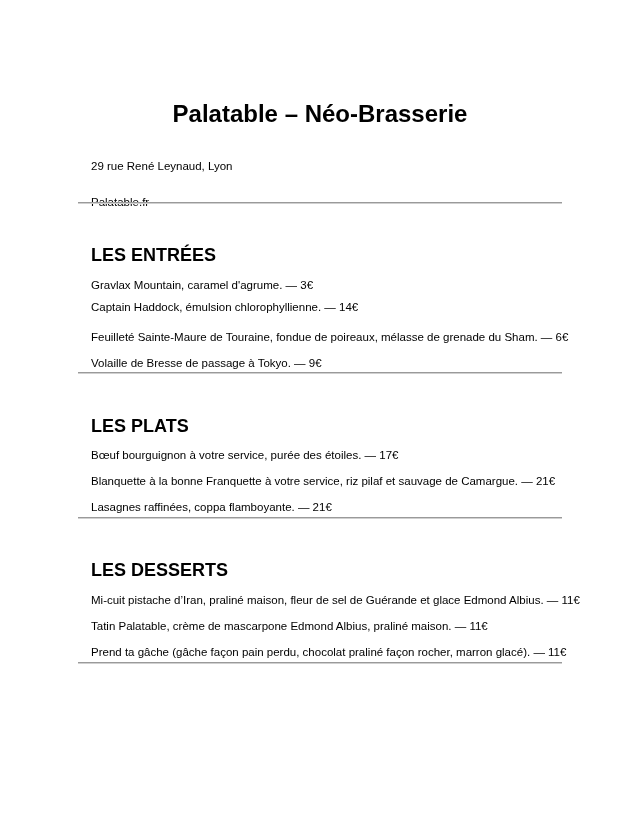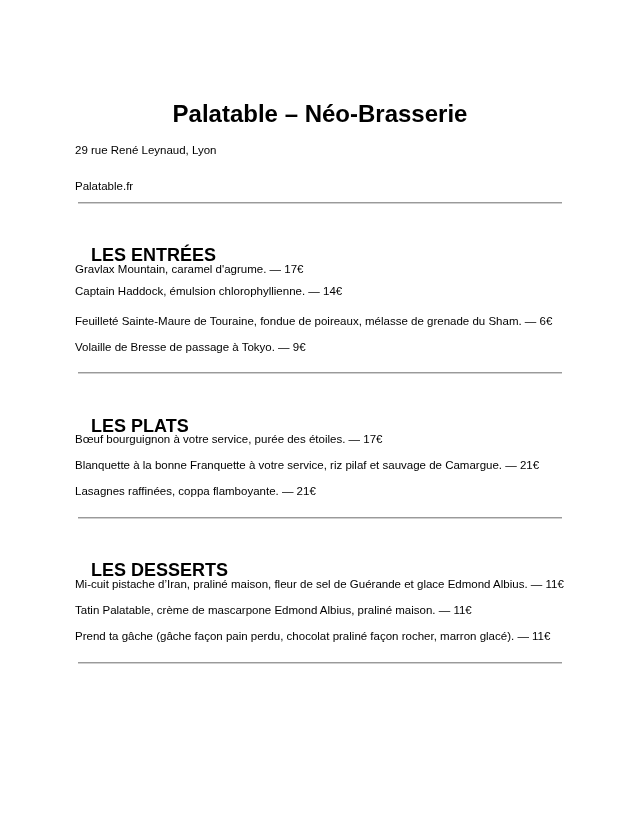--- a/index.html
+++ b/index.html
@@ -8,21 +8,21 @@
       font-family: "Liberation Sans", sans-serif; color: #000;
     }
     .page { position: absolute; left: 0; top: 0; width: 640px; }
     .title {
       position: absolute; left: 0; width: 640px; top: 99px;
       text-align: center; font-size: 24px; font-weight: bold; line-height: 30px;
       margin: 0;
     }
     .line {
       position: absolute; left: 75px; font-size: 11.5px; line-height: 14px;
-      margin: 0; white-space: nowrap;
+      margin: 16px; white-space: nowrap;
     }
     .h2 {
       position: absolute; left: 75px; font-size: 18px; font-weight: bold;
       line-height: 22px; margin: 16px;
     }
     .divider {
       position: absolute; left: 78px; width: 484px; height: 0;
       border: 0; border-top: 1px solid #9a9a9a; border-bottom: 1px solid #d0d0d0;
       margin: 0;
     }
@@ -31,21 +31,21 @@
 <body>
 
 <div class="page">
   <h1 class="title">Palatable – Néo-Brasserie</h1>
   <p class="line" style="top:143px">29 rue René Leynaud, Lyon</p>
   <p class="line" style="top:179px">Palatable.fr</p>
   <hr class="divider" style="top:202px">
 
   <section>
     <h2 class="h2" style="top:228px">LES ENTRÉES</h2>
-    <p class="line" style="top:262px">Gravlax Mountain, caramel d'agrume. — 17€</p>
+    <p class="line" style="top:262px">Gravlax Mountain, caramel d'agrume. — 3€</p>
     <p class="line" style="top:284px">Captain Haddock, émulsion chlorophyllienne. — 14€</p>
     <p class="line" style="top:314px">Feuilleté Sainte-Maure de Touraine, fondue de poireaux, mélasse de grenade du Sham. — 6€</p>
     <p class="line" style="top:340px">Volaille de Bresse de passage à Tokyo. — 9€</p>
   </section>
   <hr class="divider" style="top:372px">
 
   <section>
     <h2 class="h2" style="top:399px">LES PLATS</h2>
     <p class="line" style="top:432px">Bœuf bourguignon à votre service, purée des étoiles. — 17€</p>
     <p class="line" style="top:458px">Blanquette à la bonne Franquette à votre service, riz pilaf et sauvage de Camargue. — 21€</p>

